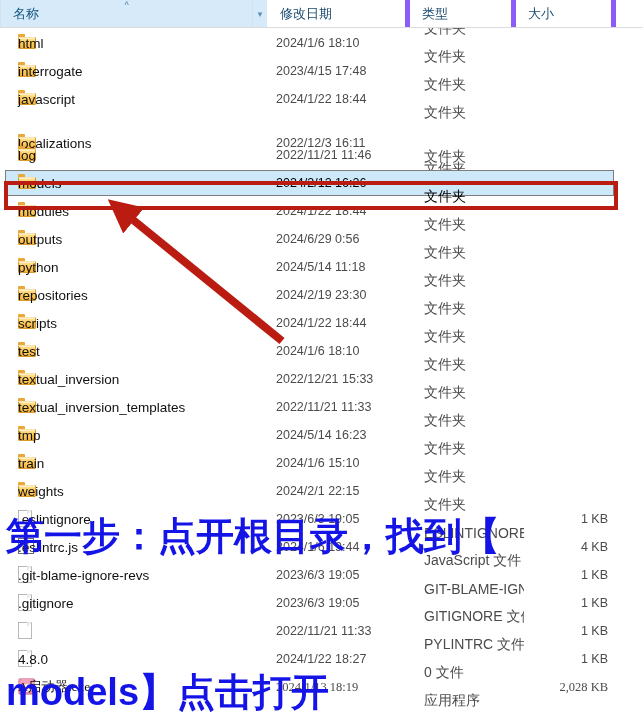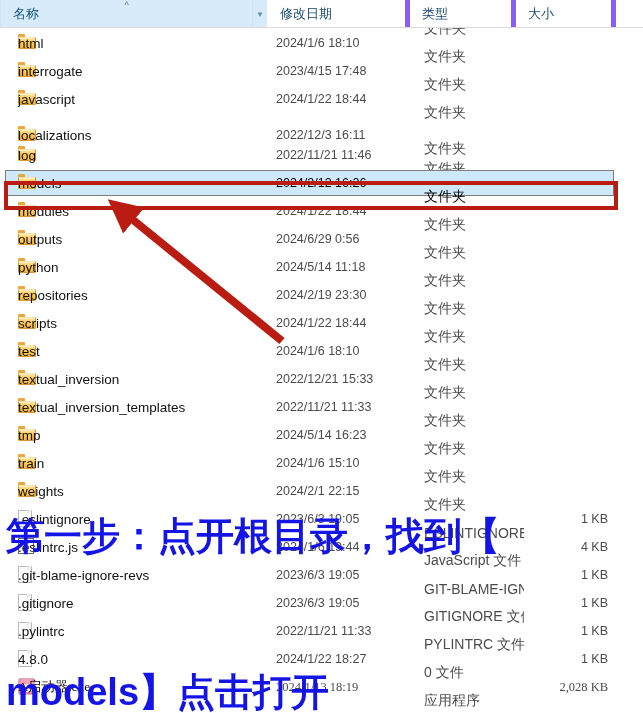--- a/index.html
+++ b/index.html
@@ -378,21 +378,21 @@
             <div class="tab"></div>
             <div class="body"></div>
             <div class="lip"></div>
           </div>
         </div>
         <div class="cell-name">javascript</div>
         <div class="cell-date">2024/1/22 18:44</div>
         <div class="cell-type">文件夹</div>
         <div class="cell-size"></div>
       </div>
-      <div class="row" style="top: 93px; text-decoration: underline;">
+      <div class="row" style="top: 101px; text-decoration: underline;">
         <div class="icon">
           <div class="folder">
             <div class="tab"></div>
             <div class="body"></div>
             <div class="lip"></div>
           </div>
         </div>
         <div class="cell-name">localizations</div>
         <div class="cell-date">2022/12/3 16:11</div>
         <div class="cell-type">文件夹</div>
@@ -601,21 +601,20 @@
         </div>
         <div class="cell-name">.gitignore</div>
         <div class="cell-date">2023/6/3 19:05</div>
         <div class="cell-type">GITIGNORE 文件</div>
         <div class="cell-size">1 KB</div>
       </div>
       <div class="row" style="top: 589px;">
         <div class="icon">
           <div class="docicon"></div>
         </div>
-        <div class="cell-name">.pylintrc</div>
         <div class="cell-date">2022/11/21 11:33</div>
         <div class="cell-type">PYLINTRC 文件</div>
         <div class="cell-size">1 KB</div>
       </div>
       <div class="row" style="top: 617px;">
         <div class="icon">
           <div class="docicon"></div>
         </div>
         <div class="cell-name">4.8.0</div>
         <div class="cell-date">2024/1/22 18:27</div>

